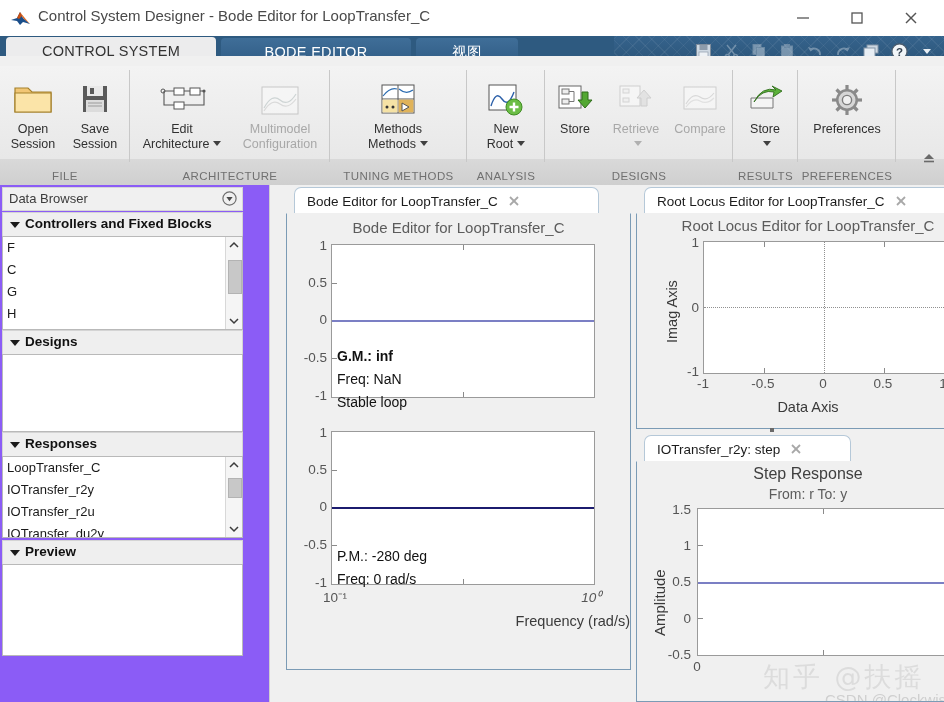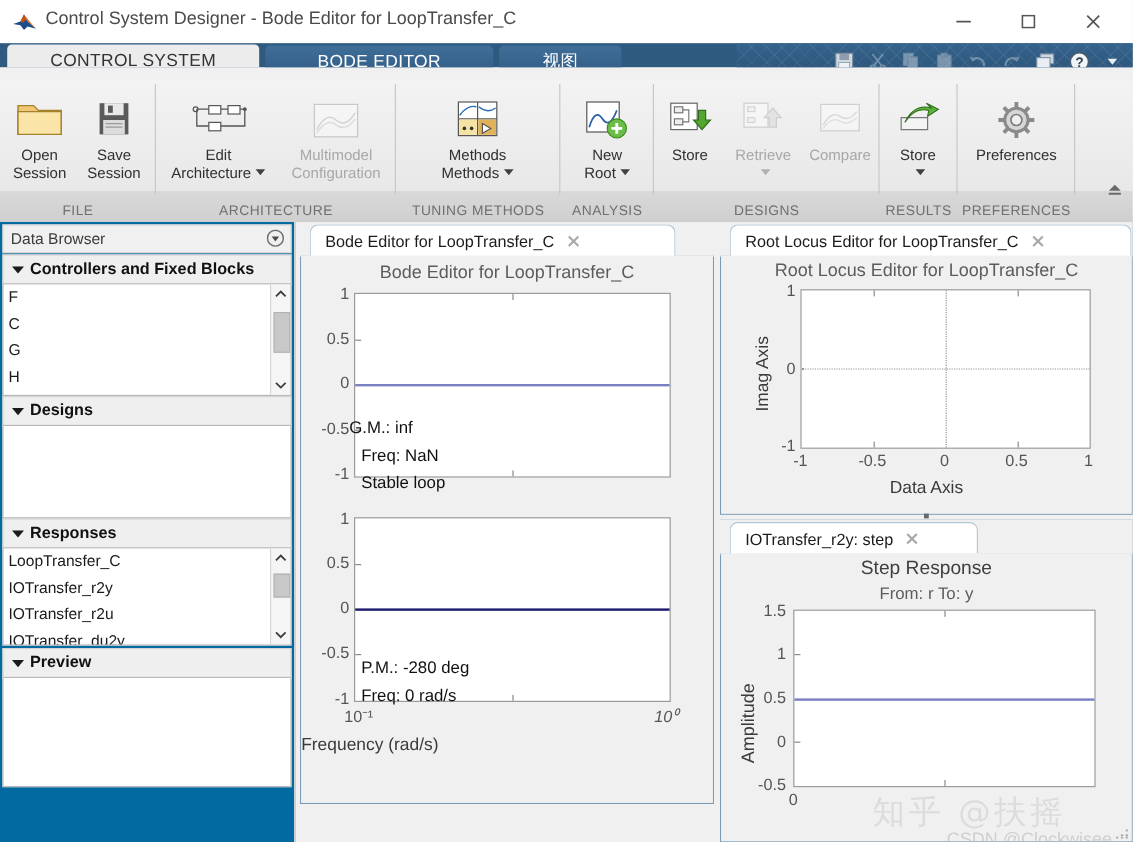--- a/index.html
+++ b/index.html
@@ -103,21 +103,21 @@
   .ribbon-collapse{
     position:absolute;right:6px;bottom:18px;width:18px;height:18px;cursor:default;
   }
 
   
   .workarea{position:absolute;left:0;top:185px;width:944px;height:517px;background:#f0f0f0;}
 
   
   .browser{
     position:absolute;left:0;top:0;width:245px;height:517px;
-    background:#0369a1;border-right:1px solid #cfcfcf;
+    background:#8b5cf6;border-right:1px solid #cfcfcf;padding-left:24px;
   }
   .browser-header{
     position:absolute;left:2px;top:2px;width:239px;height:22px;
     background:#f0f0f0;border:1px solid #d6d6d6;
   }
   .browser-header .bt{
     position:absolute;left:6px;top:3px;font-size:13px;color:#3c3c3c;
   }
   .browser-header .collapse-ico{position:absolute;right:5px;top:3px;}
   .sect-head{
@@ -150,21 +150,21 @@
   }
   .vscroll .arr.up{top:0;} .vscroll .arr.dn{bottom:0;}
   .vscroll .thumb{
     position:absolute;left:2px;width:12px;background:#c8c8c8;border:1px solid #b3b3b3;
   }
   .emptybox{
     position:absolute;left:2px;width:239px;background:#ffffff;border:1px solid #b9b9b9;
   }
 
   
-  .panel{position:absolute;background:#f0f0f0;}
+  .panel{position:absolute;background:#f0f0f0;margin-left:36px;}
   .panel-border{position:absolute;left:0;top:0;right:0;bottom:0;border:1px solid #7b9bb5;}
   .ptabbar{
     position:absolute;left:0;top:0;height:28px;width:100%;
     background:#f0f0f0;border-bottom:1px solid #b5c8d8;
   }
   .ptab{
     position:absolute;left:8px;top:2px;height:26px;
     background:#ffffff;
     border:1px solid #b5c8d8;border-bottom:none;
     border-top-left-radius:7px;border-top-right-radius:7px;
@@ -600,41 +600,41 @@
           <div class="tick-mark-x" style="left:131px;"></div>
           <div class="tick-mark-x" style="left:131px;top:0;height:5px;bottom:auto;"></div>
         </div>
 
         <div class="tick-y" style="left:4px;width:36px;top:32px;">1</div>
         <div class="tick-y" style="left:4px;width:36px;top:69px;">0.5</div>
         <div class="tick-y" style="left:4px;width:36px;top:106px;">0</div>
         <div class="tick-y" style="left:4px;width:36px;top:144px;">-0.5</div>
         <div class="tick-y" style="left:4px;width:36px;top:182px;">-1</div>
 
-        <div class="annot" style="left:40px;top:132px;">G.M.: inf</div>
+        <div class="annot" style="left:50px;top:132px;font-weight:bold;">G.M.: inf</div>
         <div class="annot" style="left:50px;top:155px;">Freq: NaN</div>
         <div class="annot" style="left:50px;top:178px;">Stable loop</div>
 
         <div class="axes" style="left:44px;top:218px;width:262px;height:152px;">
           <div class="dataline" style="left:0;top:75px;width:262px;background:#1b1b6e;"></div>
           <div class="tick-mark-y" style="top:38px;"></div>
           <div class="tick-mark-y" style="top:113px;"></div>
           <div class="tick-mark-x" style="left:131px;"></div>
         </div>
         <div class="tick-y" style="left:4px;width:36px;top:219px;">1</div>
         <div class="tick-y" style="left:4px;width:36px;top:256px;">0.5</div>
         <div class="tick-y" style="left:4px;width:36px;top:293px;">0</div>
         <div class="tick-y" style="left:4px;width:36px;top:331px;">-0.5</div>
         <div class="tick-y" style="left:4px;width:36px;top:369px;">-1</div>
         <div class="annot" style="left:50px;top:332px;">P.M.: -280 deg</div>
         <div class="annot" style="left:50px;top:355px;">Freq: 0 rad/s</div>
 
         <div class="tick-x" style="left:48px;top:375px;"><span>10⁻¹</span></div>
         <div class="tick-x" style="left:304px;top:375px;font-style:italic;"><span>10⁰</span></div>
-        <div class="axis-label" style="left:0;top:400px;width:100%;text-align:left;">Frequency (rad/s)</div>
+        <div class="axis-label" style="left:0;top:400px;width:100%;text-align:right;">Frequency (rad/s)</div>
       </div>
     </div>
 
     <div class="panel" style="left:600px;top:0;width:344px;height:244px;">
       <div class="panel-border"></div>
       <div class="ptabbar">
         <div class="ptab" style="width:313px;">
           <span class="ptlabel">Root Locus Editor for LoopTransfer_C</span>
           <span class="ptclose">
             <svg width="12" height="12" viewBox="0 0 12 12">

